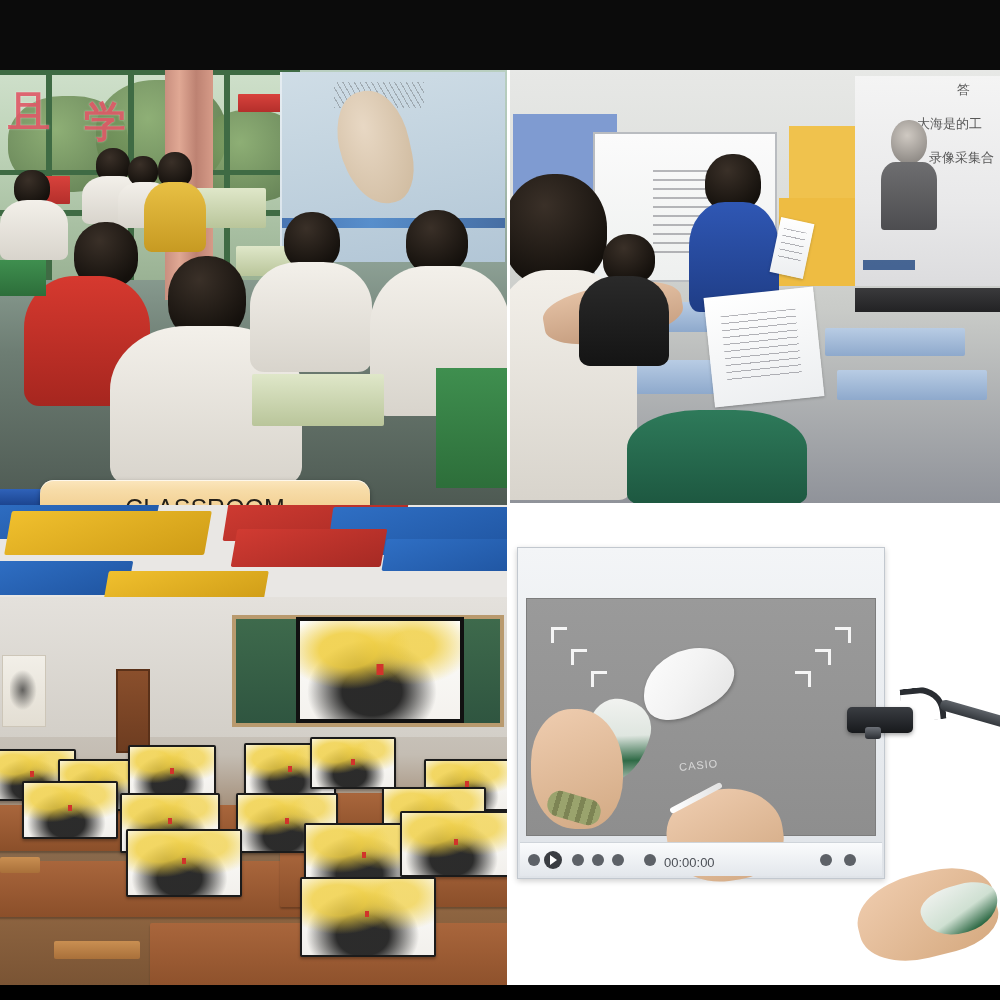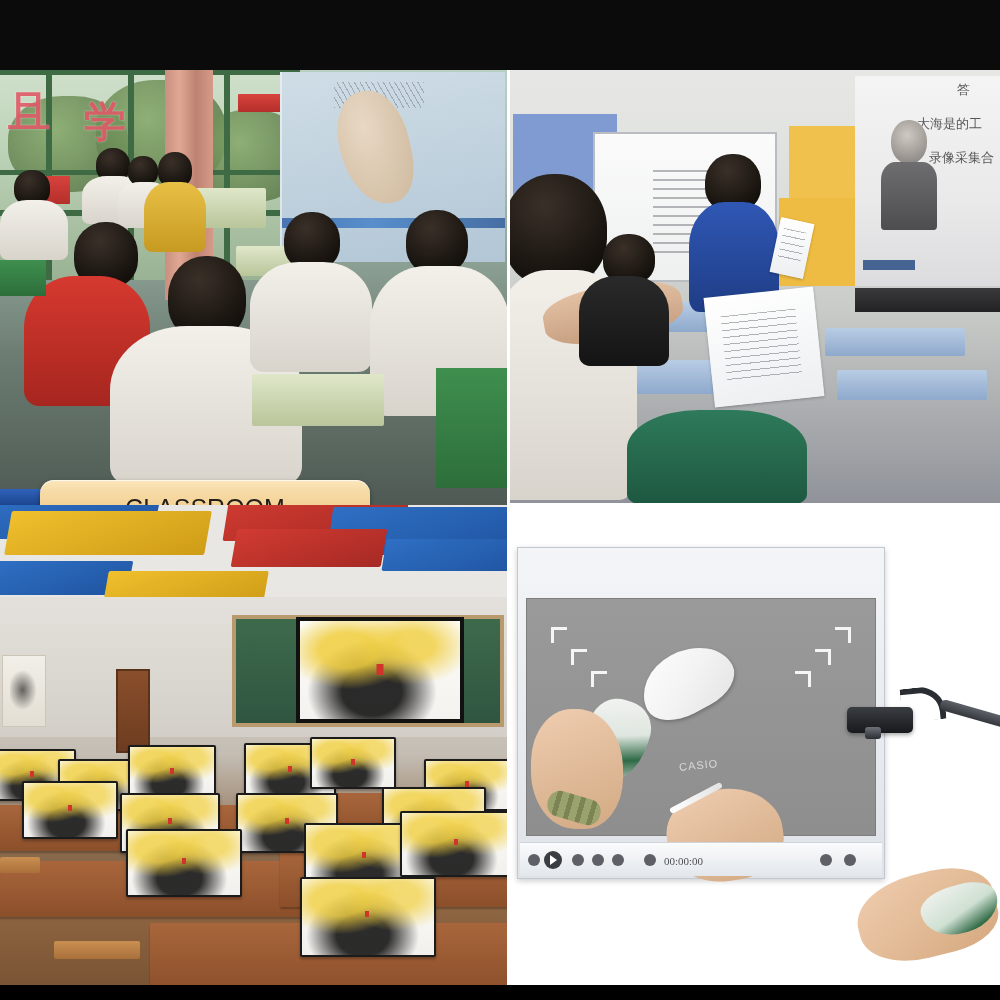--- a/index.html
+++ b/index.html
@@ -419,22 +419,22 @@
   }
   .vwin-ctrl .play{
     position:absolute; left:24px; top:8px; width:18px; height:18px;
     border-radius:50%; background:#3a3d42;
   }
   .vwin-ctrl .play:after{
     content:""; position:absolute; left:6px; top:4px;
     border-left:7px solid #fff; border-top:5px solid transparent; border-bottom:5px solid transparent;
   }
   .vwin-ctrl .ctext{
-    position:absolute; top:12px; font-size:11px; color:#4c5057;
-    font-family:Liberation Serif, serif;
+    position:absolute; top:12px; font-size:13px; color:#4c5057;
+    font-family:Liberation Sans, sans-serif;
   }
   
   .doccam{
     position:absolute; left:340px; top:178px; width:160px; height:70px;
   }
   .doccam .body{
     position:absolute; left:0; top:24px; width:66px; height:26px;
     background:linear-gradient(180deg,#3a3d42,#17191c);
     border-radius:5px;
     box-shadow:0 2px 4px rgba(0,0,0,.35);

